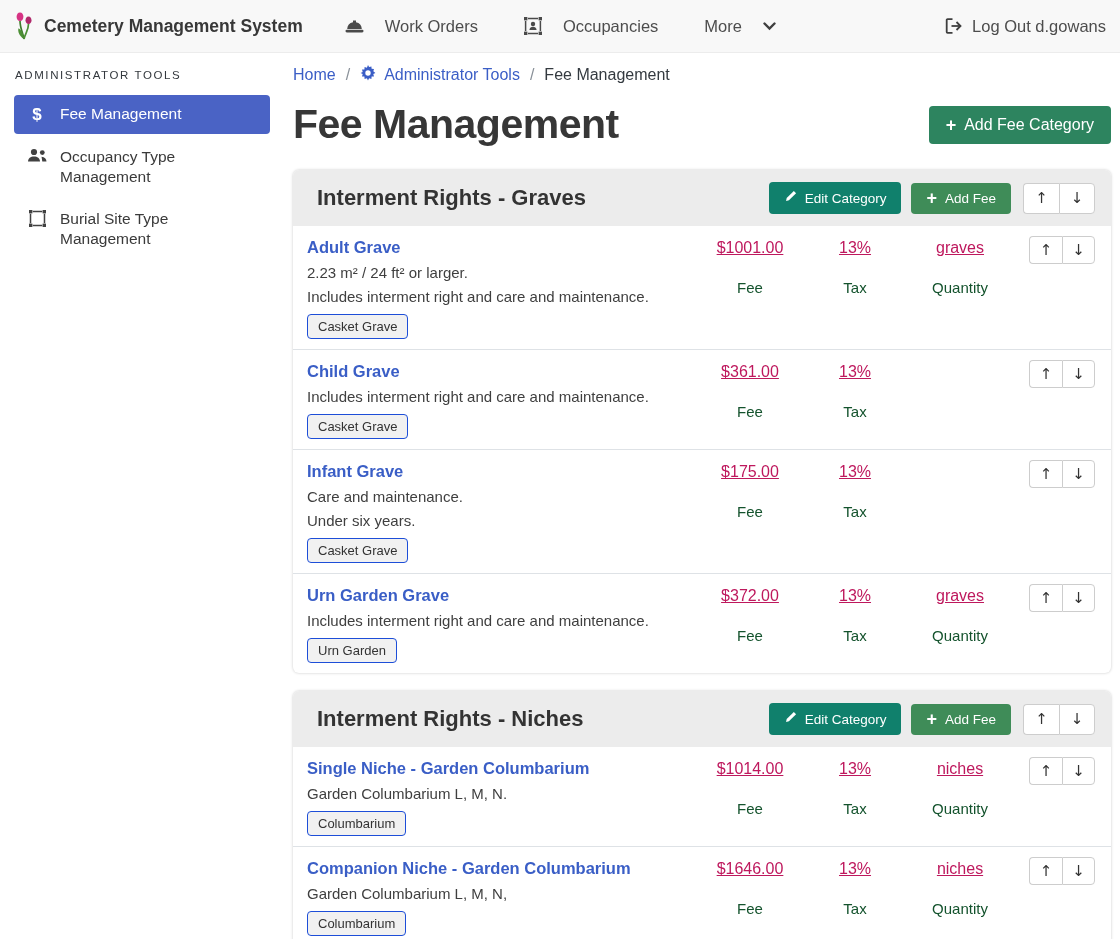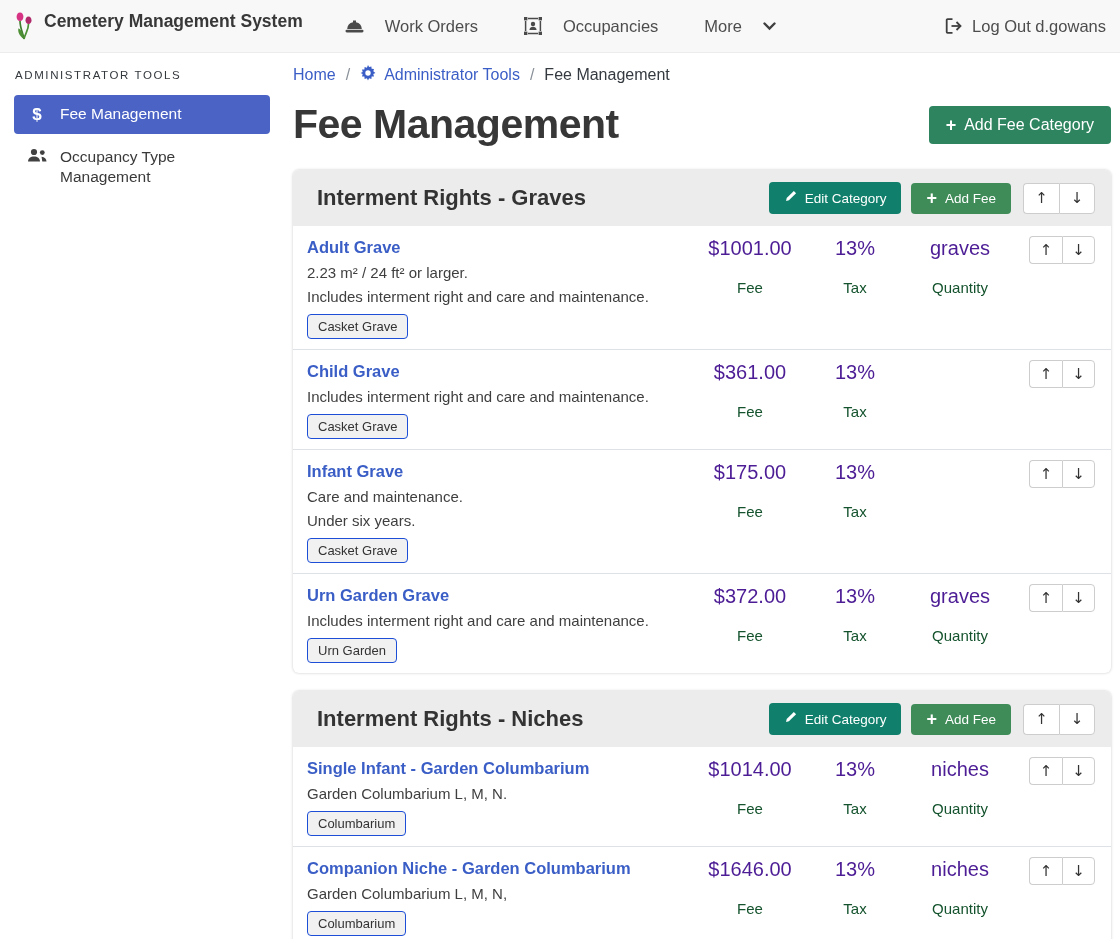--- a/index.html
+++ b/index.html
@@ -6,21 +6,21 @@
   html,body { width:1120px; height:939px; overflow:hidden; }
   body {
     font-family: "Liberation Sans", "DejaVu Sans", sans-serif;
     background:#fff; color:#3f3f3f;
   }
   
   .navbar {
     height:53px; background:#f8f8f8; border-bottom:1px solid #ececec;
     display:flex; align-items:center; padding:0 14px;
   }
-  .brand { display:flex; align-items:flex-start; gap:9px; cursor:pointer; }
+  .brand { display:flex; align-items:center; gap:9px; cursor:pointer; }
   .brand-title { font-size:17.5px; font-weight:700; color:#383838; }
   .nav-links { display:flex; align-items:center; margin-left:42px; gap:46px; }
   .nav-item { display:flex; align-items:center; gap:21px; font-size:16.5px; color:#4d4d4d; cursor:pointer; text-decoration:none; }
   .logout { margin-left:auto; display:flex; align-items:center; gap:9px; font-size:16.5px; color:#4d4d4d; cursor:pointer; text-decoration:none; }
   .nav-ic { display:flex; align-items:center; }
   
   .layout { display:flex; height:886px; }
   .sidebar { width:282px; padding:10px 12px 0 14px; flex-shrink:0; }
   .sidebar-heading {
     font-size:11.5px; letter-spacing:1.6px; color:#33383d;
@@ -70,21 +70,21 @@
   .fee-name { font-size:16.5px; font-weight:700; color:#3a5ec6; text-decoration:none; line-height:22px; display:inline-block; }
   .fee-desc { font-size:15px; color:#3f3f3f; margin-top:6px; line-height:18px; }
   .fee-badge {
     display:inline-block; margin-top:8px; background:#f1f1f1; border:1px solid #1d4ed8;
     border-radius:4px; padding:4px 10px; font-size:13px; color:#333;
   }
   .col { text-align:center; flex-shrink:0; padding-top:1px; }
   .col-fee { width:118px; }
   .col-tax { width:92px; }
   .col-qty { width:118px; }
-  .val { font-size:20px; color:#4c1d95; line-height:22px; }
+  .val { font-size:16px; color:#be185d; line-height:22px;text-decoration:underline; }
   .lbl { font-size:15px; color:#14532d; margin-top:20px; }
   .row-arrows { margin-left:10px; align-self:flex-start; }
 </style>
 </head>
 <body>
 
 <nav class="navbar">
   <div class="brand">
     <span class="nav-ic">
       <svg width="21" height="30" viewBox="0 0 21 30">
@@ -157,20 +157,32 @@
         <svg width="21" height="15" viewBox="0 0 21 15" fill="#414141">
           <circle cx="7" cy="4" r="3.1"></circle>
           <path d="M1 13.6c0-3.3 2.6-5.2 6-5.2s6 1.9 6 5.2z"></path>
           <circle cx="15.3" cy="4.6" r="2.4"></circle>
           <path d="M14.6 8.8c3 .2 4.9 2 4.9 4.8h-4.2c-.2-2-.7-3.6-.7-4.8z"></path>
         </svg>
       </span>
       <span>Occupancy Type Management</span>
     </div>
 
+    <div class="side-item">
+      <span class="side-ic">
+        <svg width="17" height="17" viewBox="0 0 18 18">
+          <path d="M4 1.6h10M4 16.4h10M1.6 4v10M16.4 4v10" stroke="#414141" stroke-width="1.6" fill="none"></path>
+          <rect x="0" y="0" width="3.6" height="3.6" fill="#414141"></rect>
+          <rect x="14.4" y="0" width="3.6" height="3.6" fill="#414141"></rect>
+          <rect x="0" y="14.4" width="3.6" height="3.6" fill="#414141"></rect>
+          <rect x="14.4" y="14.4" width="3.6" height="3.6" fill="#414141"></rect>
+        </svg>
+      </span>
+      <span>Burial Site Type Management</span>
+    </div>
 
 
   </aside>
 
   <main class="main">
     <div class="breadcrumb">
       <a>
           <span>Home</span>
         </a>
       <span class="crumb-sep">/</span>
@@ -325,21 +337,21 @@
           <span>Add Fee</span>
         </button>
         <span class="arrow-group">
           <button class="arrow-btn">↑</button>
           <button class="arrow-btn">↓</button>
         </span>
       </div>
 
       <div class="fee-row">
         <div class="fee-main">
-          <a class="fee-name">Single Infant - Garden Columbarium</a>
+          <a class="fee-name">Single Niche - Garden Columbarium</a>
           <div class="fee-desc">Garden Columbarium L, M, N.</div>
           <span class="fee-badge">Columbarium</span>
         </div>
         <div class="col col-fee">
             <div class="val">$1014.00</div>
             <div class="lbl">Fee</div>
           </div>
         <div class="col col-tax">
             <div class="val">13%</div>
             <div class="lbl">Tax</div>

